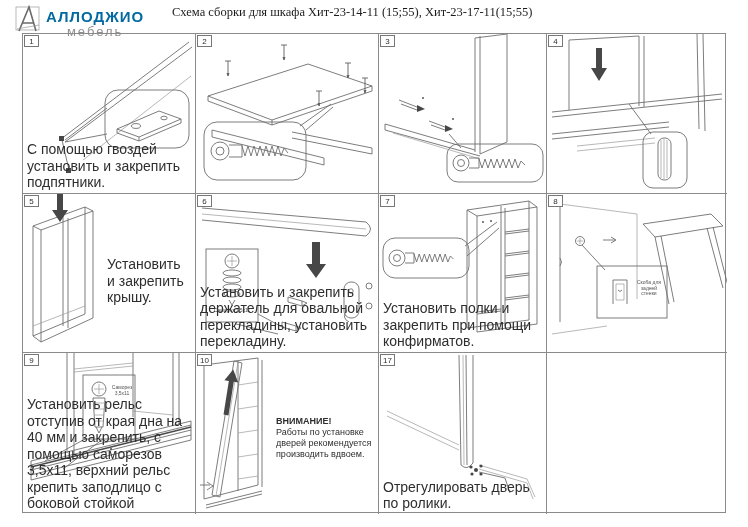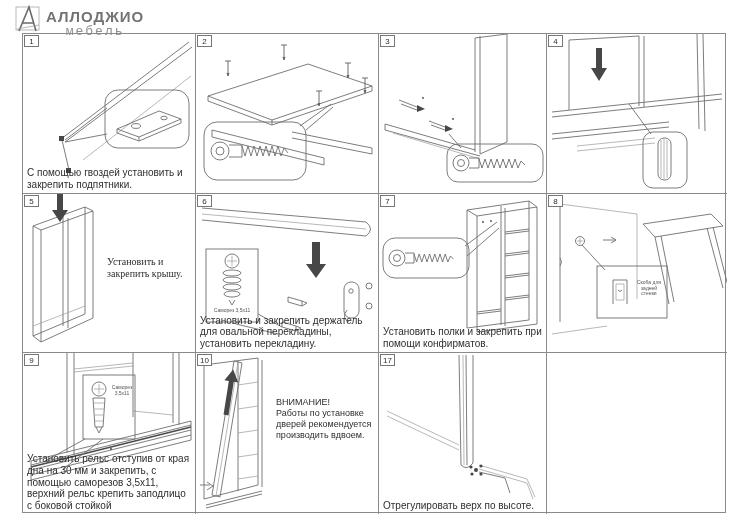--- a/index.html
+++ b/index.html
@@ -1,40 +1,40 @@
 <!DOCTYPE html>
 <html><head>
 <meta charset="utf-8">
 <style>
   html,body{margin:0;padding:0;background:#fff;}
   #page{position:relative;width:748px;height:527px;background:#ffffff;overflow:hidden;
         font-family:"Liberation Sans","DejaVu Sans",sans-serif;color:#2e2e2e;}
   
   #logo-mark{position:absolute;left:13px;top:5px;}
   #brand{position:absolute;left:46px;top:8px;text-align:center;}
-  #brand .b1{font-size:15px;font-weight:bold;letter-spacing:1px;color:#737373;}
-  #brand .b2{font-size:13px;color:#8f8f8f;letter-spacing:2px;margin-top:-1px;font-family:Liberation Mono, monospace;}
+  #brand .b1{font-size:15px;font-weight:bold;letter-spacing:1px;color:#0369a1;}
+  #brand .b2{font-size:13px;color:#8f8f8f;letter-spacing:2px;margin-top:-1px;}
   #title{position:absolute;left:172px;top:5px;width:392px;
          font-family:"Liberation Serif","DejaVu Serif",serif;font-size:12.5px;line-height:1.15;color:#1c1c1c;}
   #order{position:absolute;left:558px;top:15px;font-size:10.5px;color:#2b2b2b;white-space:nowrap;}
   #order span{margin-right:9px;}
   
   #grid{position:absolute;left:22px;top:33px;width:704px;height:480px;
         display:grid;grid-template-columns:173px 183px 168px 180px;grid-template-rows:160px 159px 161px;
         border:1px solid #8a8a8a;box-sizing:border-box;}
   .cell{position:relative;border-right:1px solid #8a8a8a;border-bottom:1px solid #8a8a8a;box-sizing:border-box;overflow:hidden;}
   .cell.lastcol{border-right:none;}
   .cell.lastrow{border-bottom:none;}
   .num{position:absolute;top:1px;left:1px;min-width:15px;height:12px;border:1px solid #777;background:#fff;
        font-size:8px;display:flex;align-items:center;justify-content:center;z-index:3;padding:0 1px;box-sizing:border-box;}
-  .cap{position:absolute;left:4px;right:3px;bottom:2px;font-size:10px;line-height:1.18;color:#2e2e2e;z-index:2;}
-  .cap-mid{left:84px;right:4px;bottom:auto;top:62px;font-family:Liberation Serif, serif;}
+  .cap{position:absolute;left:4px;right:3px;bottom:2px;font-size:14px;line-height:1.18;color:#2e2e2e;z-index:2;}
+  .cap-mid{left:84px;right:4px;bottom:auto;top:62px;}
   .p10text{position:absolute;left:80px;top:44px;right:3px;font-size:9px;line-height:1.22;z-index:2;}
   .p10text p{margin:0 0 0 0;}
-  .p10text .gap{margin-top:0;}
+  .p10text .gap{margin-top:19px;font-weight:bold;}
   .tinylabel{position:absolute;font-size:5px;line-height:1.1;color:#555;z-index:2;text-align:center;}
   svg.diag{position:absolute;left:0;top:0;z-index:1;}
   .ln{stroke:#6e6e6e;stroke-width:0.9;fill:none;}
   .lnt{stroke:#9a9a9a;stroke-width:0.7;fill:none;}
   .blk{fill:#474747;stroke:none;}
 </style>
 </head>
 <body>
 
 <div id="page">
@@ -42,20 +42,21 @@
   <svg id="logo-mark" width="30" height="28" viewBox="0 0 30 28">
     <rect x="3" y="2" width="23" height="23" class="lnt"></rect>
     <path d="M6,26 L16,2 L23,26 M9,18 L20,18" stroke="#6b6b6b" stroke-width="1.6" fill="none"></path>
     <path d="M4,24 L26,20" class="lnt"></path>
   </svg>
   <div id="brand">
     <div class="b1">АЛЛОДЖИО</div>
     <div class="b2">мебель</div>
   </div>
   <div id="title">
+    <div>Схема сборки для шкафа Хит-23-14-11 (15;55), Хит-23-17-11(15;55)</div>
   </div>
 
   <div id="grid">
 
     <div class="cell">
       <div class="num">1</div>
       <svg class="diag" width="173" height="160" viewBox="0 0 173 160">
         <path d="M38,105 L166,8 M42,108 L169,13" class="ln"></path>
         <path d="M60,126 L168,42" class="lnt"></path>
         <path d="M39,106 L46,136" class="ln"></path>
@@ -269,21 +270,21 @@
         <rect x="60" y="22" width="52" height="64" fill="#fff" class="ln"></rect>
         <g>
           <circle cx="76" cy="36" r="7" class="ln"></circle>
           <path d="M71,36 h10 M76,31 v10" class="lnt"></path>
           <path d="M70,45 h12 M70,45 L72,74 L80,74 L82,45" class="ln"></path>
           <path d="M71,50 h10 M71,56 h10 M72,62 h9 M72,68 h8" class="lnt"></path>
           <path d="M73,74 l3,6 l3,-6" class="ln"></path>
         </g>
       </svg>
       <div class="tinylabel" style="left:88px;top:32px;width:22px;">Саморез 3,5х11</div>
-      <div class="cap">Установить рельс  отступив от края дна на 30 мм и закрепить,  с помощью саморезов 3,5х11, верхний рельс крепить заподлицо с боковой стойкой</div>
+      <div class="cap">Установить рельс  отступив от края дна на 40 мм и закрепить,  с помощью саморезов 3,5х11, верхний рельс крепить заподлицо с боковой стойкой</div>
     </div>
 
     <div class="cell lastrow">
       <div class="num">10</div>
       <svg class="diag" width="183" height="161" viewBox="0 0 183 161">
         <path d="M8,12 L62,5 M8,12 L8,146 M62,5 L62,132 M66,7 L66,134" class="ln"></path>
         <path d="M8,146 L62,132" class="ln"></path>
         <path d="M42,8 L42,138" class="ln"></path>
         <g class="lnt">
           <path d="M42,32 L62,29 M42,56 L62,53 M42,80 L62,77 M42,104 L62,101 M42,126 L62,123"></path>
@@ -316,19 +317,19 @@
         <path d="M100,112 L148,126 M100,116 L148,130 M148,126 L156,144 M148,130 L154,146" class="lnt"></path>
         <g>
           <circle cx="97" cy="117" r="2" class="blk"></circle>
           <circle cx="92" cy="114" r="1.6" class="blk"></circle>
           <circle cx="102" cy="113" r="1.6" class="blk"></circle>
           <circle cx="93" cy="121" r="1.6" class="blk"></circle>
           <circle cx="102" cy="121" r="1.6" class="blk"></circle>
           <path d="M100,119 L126,125 L131,140" class="ln"></path>
         </g>
       </svg>
-      <div class="cap">Отрегулировать верх по высоте.</div>
+      <div class="cap">Отрегулировать дверь по ролики.</div>
     </div>
 
     <div class="cell lastrow lastcol"></div>
 
   </div>
 </div>
 
 </body></html>

